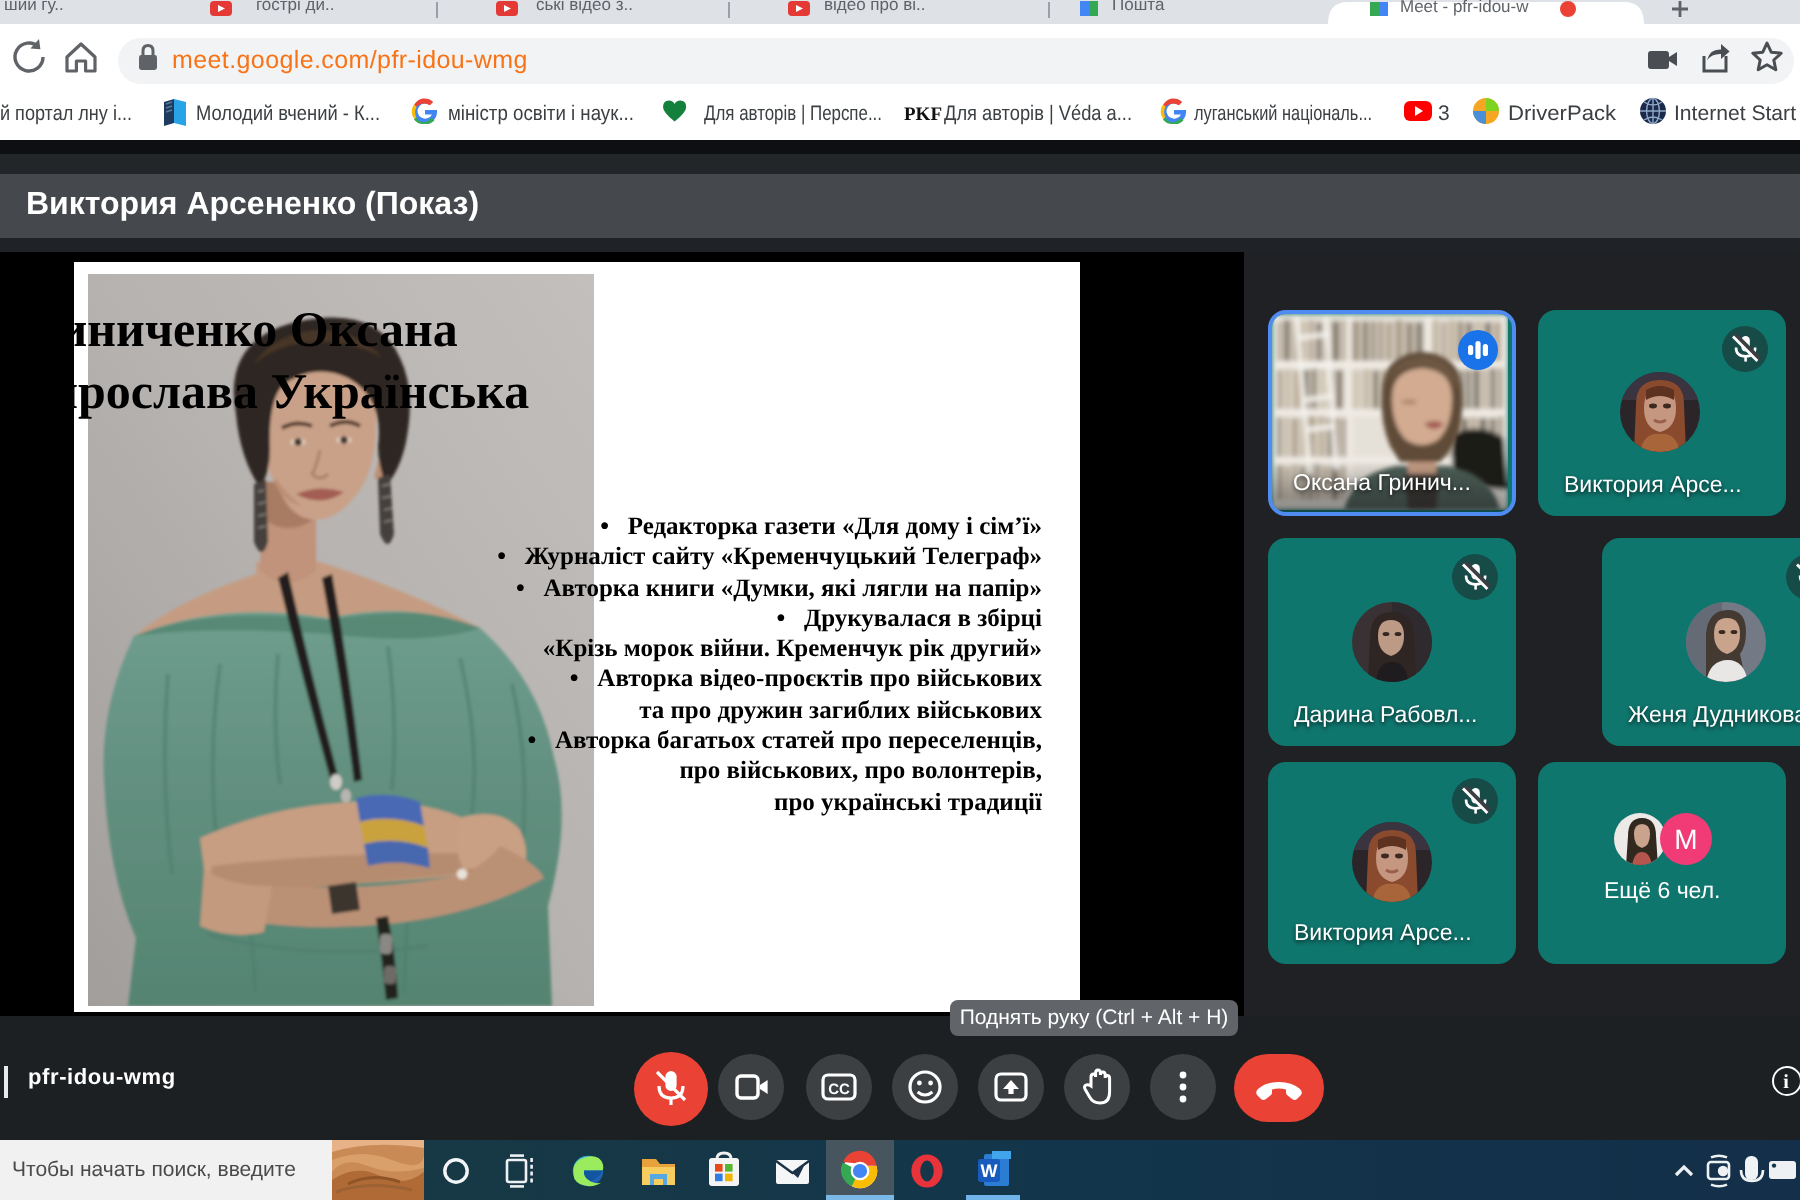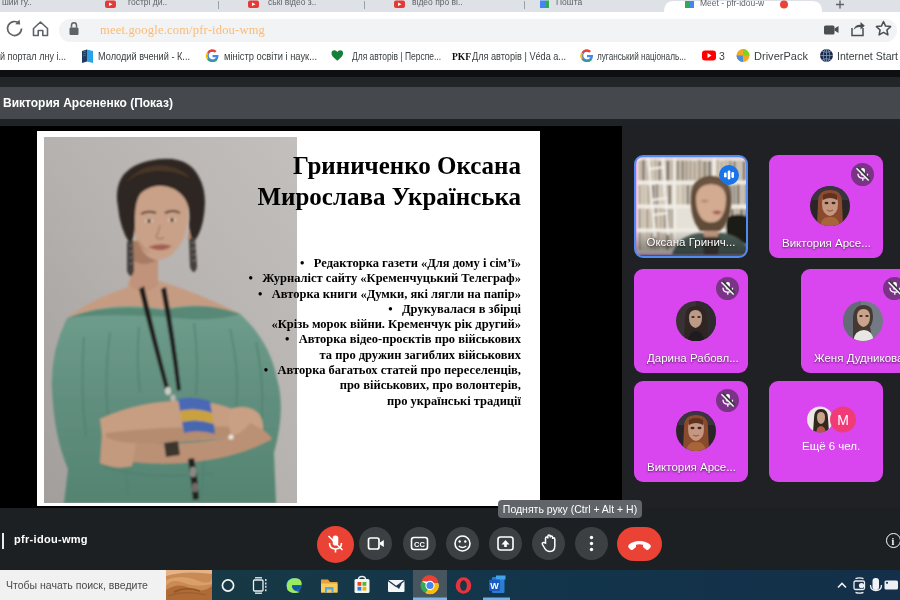--- a/index.html
+++ b/index.html
@@ -5,52 +5,52 @@
   * { margin:0; padding:0; box-sizing:border-box; }
   html,body { width:900px; height:600px; overflow:hidden; background:#000; }
   body { font-family:"Liberation Sans", sans-serif; position:relative; }
   .abs { position:absolute; }
 
   
   #tabstrip { left:0; top:0; width:900px; height:12px; background:#dee1e6; }
   #toolbar  { left:0; top:12px; width:900px; height:30px; background:#fff; }
   #bookmarks{ left:0; top:42px; width:900px; height:28px; background:#fff; }
   .omni { position:absolute; left:59px; top:19px; width:838px; height:23px; background:#f1f3f4; border-radius:11.5px; }
-  .urltxt { position:absolute; left:100px; top:23px; font-size:12.5px; color:#fdba74; letter-spacing:0.2px;font-family:Liberation Serif, serif;}
+  .urltxt { position:absolute; left:86px; top:23px; font-size:12.5px; color:#f97316; letter-spacing:0.2px;}
 
   
   #strip1 { left:0; top:70px;  width:900px; height:7px;  background:#0d0f12; }
   #strip2 { left:0; top:77px;  width:900px; height:10px; background:#232629; }
-  #banner { left:0; top:87px;  width:900px; height:32px; background:#45494d; color:#fff; font-size:12px; font-weight:bold; line-height:32px; padding-left:3px; }
+  #banner { left:0; top:87px;  width:900px; height:32px; background:#45494d; color:#fff; font-size:16px; font-weight:bold; line-height:32px; padding-left:13px; }
   #strip3 { left:0; top:119px; width:900px; height:7px; background:#1f2327; }
   #stageL { left:0; top:126px; width:622px; height:382px; background:#000; }
   #stageR { left:622px; top:126px; width:278px; height:382px; background:#202124; }
   #slide  { left:37px; top:131px; width:503px; height:375px; background:#fff; }
   #botbar { left:0; top:508px; width:900px; height:62px; background:#1d2023; }
 
   
-  .sl-title { position:absolute; right:19px; top:19px; width:520px; text-align:right;
+  .sl-title { position:absolute; right:19px; top:19px; width:520px; text-align:left;
      font-family:"Liberation Serif", serif; font-weight:bold; color:#000;
      font-size:25px; line-height:31px; }
   .sl-body { position:absolute; right:19px; top:125px; width:520px; text-align:right;
      font-family:"Liberation Serif", serif; font-weight:bold; color:#000;
      font-size:12.5px; line-height:15.3px; }
 
   
-  .tile { position:absolute; width:114px; border-radius:9px; background:#d946ef; }
+  .tile { position:absolute; width:124px; border-radius:9px; background:#0f766e; }
   .tname { position:absolute; left:13px; bottom:9px; font-size:11.5px; color:#fff;
      text-shadow:0 1px 2px rgba(0,0,0,.7); white-space:nowrap; }
   .micoff { position:absolute; top:8px; right:9px; width:23px; height:23px; border-radius:50%; background:rgba(30,31,34,.5); }
 
   
   .btn { position:absolute; top:527px; width:33px; height:33px; border-radius:50%; background:#3c4043; }
   .btn.red { background:#ea4335; }
   #hang { position:absolute; left:617px; top:527px; width:45px; height:34px; border-radius:17px; background:#ea4335; }
   #tooltip { position:absolute; left:475px; top:500px; width:144px; height:18px; background:#616569; border-radius:4px;
-     color:#fff; font-size:10.5px; line-height:18px; text-align:center;margin-left:23px; }
+     color:#fff; font-size:10.5px; line-height:18px; text-align:center; }
   #meetcode { position:absolute; left:14px; top:533px; color:#fff; font-size:11px; font-weight:bold; letter-spacing:.3px; }
 
   
   #taskbar { left:0; top:570px; width:900px; height:30px;
      background:linear-gradient(90deg,#1c3a41 0%,#163846 30%,#12354b 60%,#142f49 100%); }
   #search { position:absolute; left:0; top:570px; width:212px; height:30px; background:#f2f1f1; }
   #search span { position:absolute; left:6px; top:9px; font-size:10.5px; color:#4a4a4a;text-align:right; }
 </style>
 </head>
 <body>

